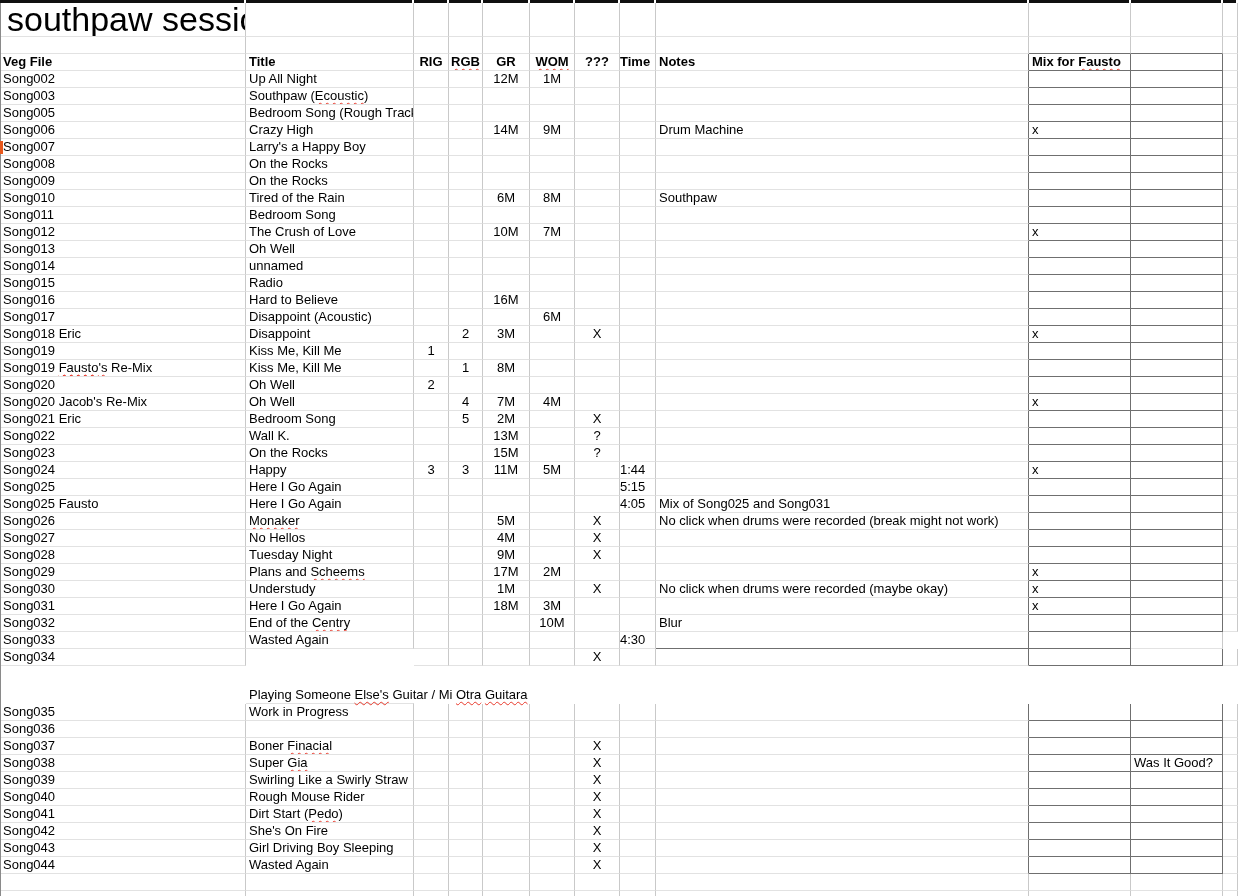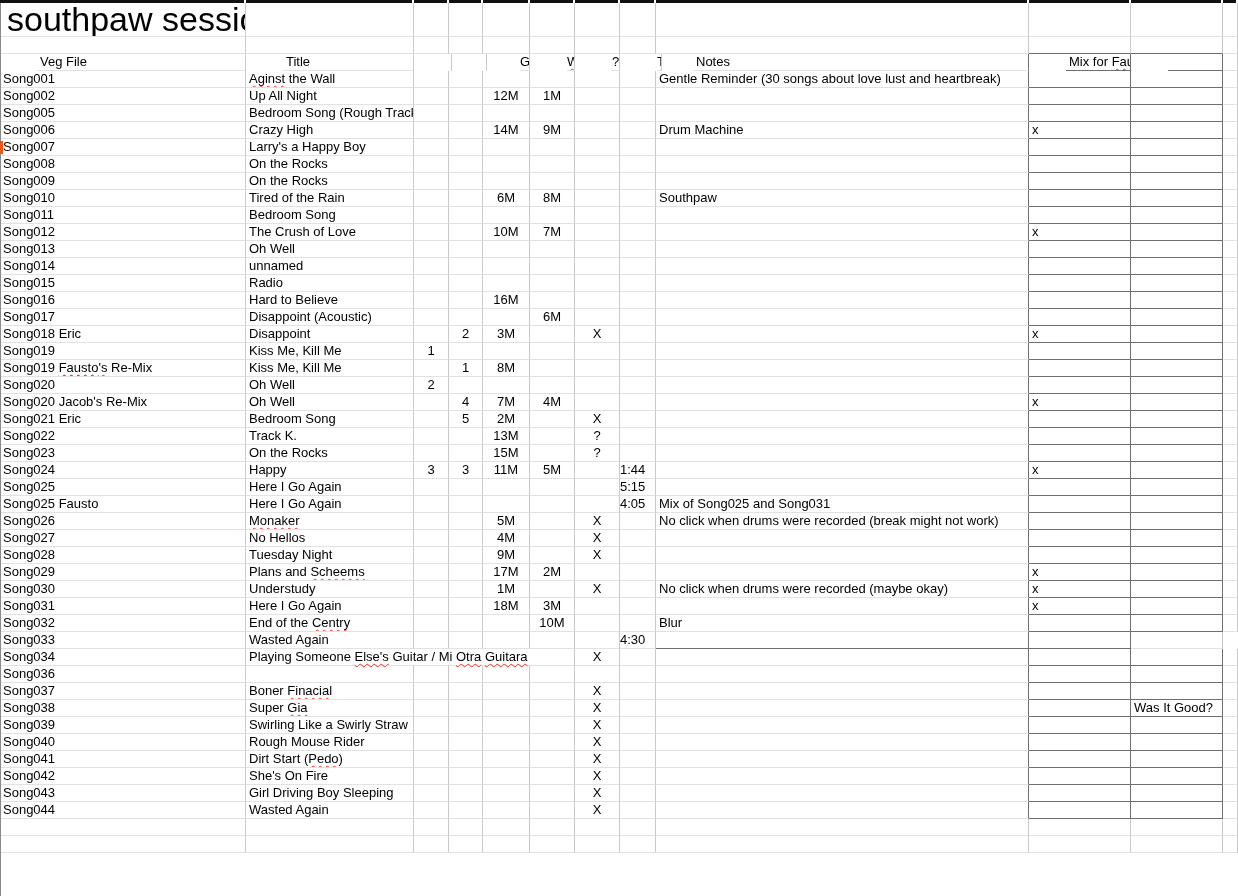--- a/index.html
+++ b/index.html
@@ -18,27 +18,27 @@
   #topbar{height:3px;display:flex;background:#fff;}
   #topbar div{background:#101010;height:3px;}
   .row{display:grid;grid-template-columns:246px 168px 35px 34px 47px 45px 45px 36px 373px 102px 92px 15px;}
   .cell{
     box-sizing:border-box;height:17px;line-height:16px;font-size:13px;
     padding:0 0 0 3px;border-right:1px solid var(--gv);border-bottom:1px solid var(--gh);
     overflow:hidden;white-space:nowrap;
   }
   .title-row .cell{height:34px;line-height:32px;}
   .title-cell{font-size:34px;padding-left:7px;letter-spacing:0;}
-  .hd{font-weight:normal;margin-left:37px;}
+  .hd{font-weight:bold;}
   .c{text-align:center;padding:0;}
   .r{text-align:left;padding:0 4px 0 0;}
   .m{border-right-color:var(--dk);border-bottom-color:var(--dk);}
   .dr{border-right-color:var(--dk);}
   .bt{border-bottom-color:var(--dk);}
-  .ovf{position:relative;overflow:visible;}
+  .ovf{position:relative;overflow:visible;margin-top:38px;}
   .ovf>span{
     position:absolute;left:3px;top:0;height:16px;line-height:16px;background:#fff;
     white-space:nowrap;z-index:2;padding-right:4px;
   }
   .sq{
     text-decoration:underline;text-decoration-style:wavy;text-decoration-color:#e8392b;
     text-decoration-thickness:1px;text-underline-offset:2px;text-decoration-skip-ink:none;
   }
   #row-marker{position:absolute;left:0;top:141px;width:3px;height:13px;background:#e8581c;z-index:5;}
 </style>
@@ -96,40 +96,40 @@
       <div class="cell hd c">GR</div>
       <div class="cell hd c"><span class="sq">WOM</span></div>
       <div class="cell hd c">???</div>
       <div class="cell hd r">Time</div>
       <div class="cell hd dr">Notes</div>
       <div class="cell hd m">Mix for <span class="sq">Fausto</span></div>
       <div class="cell hd m"></div>
       <div class="cell"></div>
     </div>
     <div class="row">
-      <div class="cell">Song001</div>
-      <div class="cell"><span class="sq">Aginst</span> the Wall</div>
-      <div class="cell c"></div>
-      <div class="cell c"></div>
-      <div class="cell c"></div>
-      <div class="cell c"></div>
-      <div class="cell c"></div>
-      <div class="cell r"></div>
-      <div class="cell dr">Gentle Reminder (30 songs about love lust and heartbreak)</div>
-      <div class="cell m"></div>
-      <div class="cell m"></div>
-      <div class="cell"></div>
-    </div>
-    <div class="row">
       <div class="cell">Song002</div>
       <div class="cell">Up All Night</div>
       <div class="cell c"></div>
       <div class="cell c"></div>
       <div class="cell c">12M</div>
       <div class="cell c">1M</div>
+      <div class="cell c"></div>
+      <div class="cell r"></div>
+      <div class="cell dr"></div>
+      <div class="cell m"></div>
+      <div class="cell m"></div>
+      <div class="cell"></div>
+    </div>
+    <div class="row">
+      <div class="cell">Song003</div>
+      <div class="cell">Southpaw (<span class="sq">Ecoustic</span>)</div>
+      <div class="cell c"></div>
+      <div class="cell c"></div>
+      <div class="cell c"></div>
+      <div class="cell c"></div>
       <div class="cell c"></div>
       <div class="cell r"></div>
       <div class="cell dr"></div>
       <div class="cell m"></div>
       <div class="cell m"></div>
       <div class="cell"></div>
     </div>
     <div class="row">
       <div class="cell">Song005</div>
       <div class="cell">Bedroom Song (Rough Track)</div>
@@ -391,21 +391,21 @@
       <div class="cell c"></div>
       <div class="cell c">X</div>
       <div class="cell r"></div>
       <div class="cell dr"></div>
       <div class="cell m"></div>
       <div class="cell m"></div>
       <div class="cell"></div>
     </div>
     <div class="row">
       <div class="cell">Song022</div>
-      <div class="cell">Track K.</div>
+      <div class="cell">Wall K.</div>
       <div class="cell c"></div>
       <div class="cell c"></div>
       <div class="cell c">13M</div>
       <div class="cell c"></div>
       <div class="cell c">?</div>
       <div class="cell r"></div>
       <div class="cell dr"></div>
       <div class="cell m"></div>
       <div class="cell m"></div>
       <div class="cell"></div>
@@ -587,20 +587,34 @@
       <div class="cell c"></div>
       <div class="cell c"></div>
       <div class="cell c">X</div>
       <div class="cell r"></div>
       <div class="cell dr"></div>
       <div class="cell m"></div>
       <div class="cell m"></div>
       <div class="cell"></div>
     </div>
     <div class="row">
+      <div class="cell">Song035</div>
+      <div class="cell">Work in Progress</div>
+      <div class="cell c"></div>
+      <div class="cell c"></div>
+      <div class="cell c"></div>
+      <div class="cell c"></div>
+      <div class="cell c"></div>
+      <div class="cell r"></div>
+      <div class="cell dr"></div>
+      <div class="cell m"></div>
+      <div class="cell m"></div>
+      <div class="cell"></div>
+    </div>
+    <div class="row">
       <div class="cell">Song036</div>
       <div class="cell"></div>
       <div class="cell c"></div>
       <div class="cell c"></div>
       <div class="cell c"></div>
       <div class="cell c"></div>
       <div class="cell c"></div>
       <div class="cell r"></div>
       <div class="cell dr"></div>
       <div class="cell m"></div>

